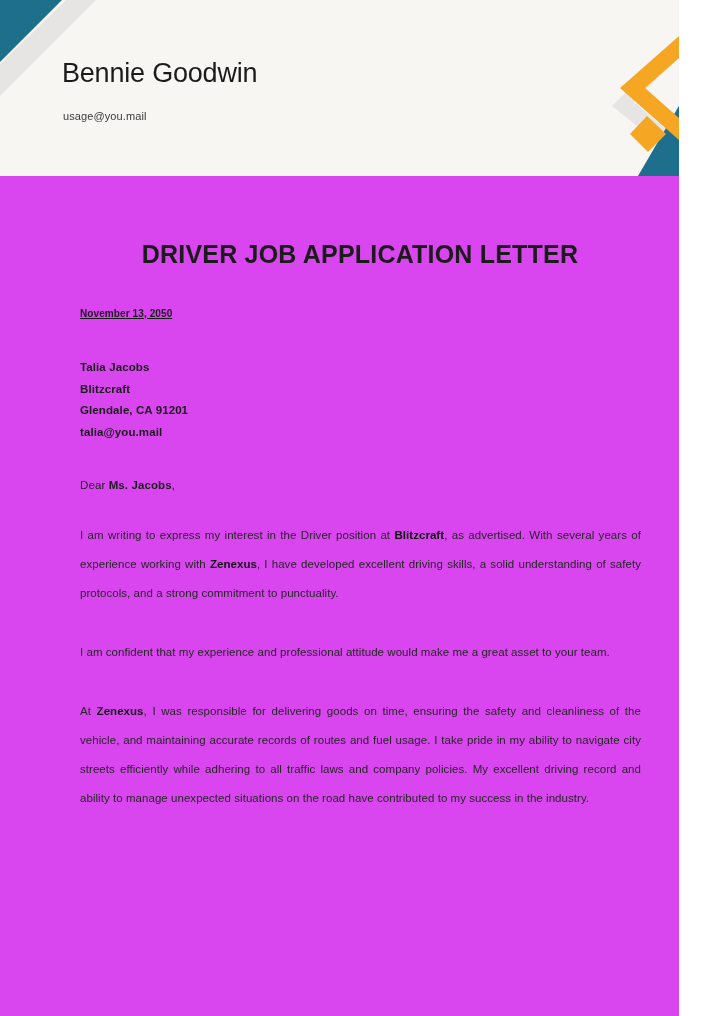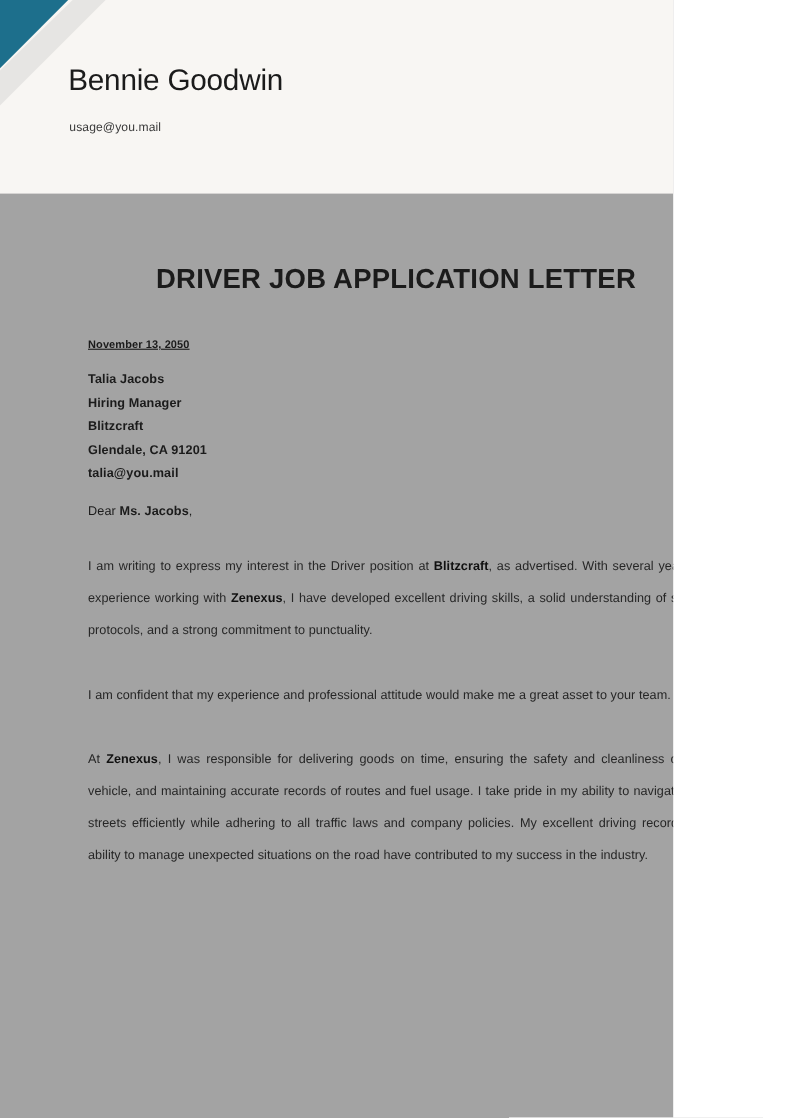--- a/index.html
+++ b/index.html
@@ -6,23 +6,23 @@
 
   html, body {
     width: 720px;
     height: 1016px;
     background: #ffffff;
     font-family: "Liberation Sans", sans-serif;
   }
 
   #page {
     position: relative;
-    width: 612px;
+    width: 679px;
     height: 1016px;
-    background: #a3a3a3;
+    background: #d946ef;
     overflow: hidden;
   }
 
   
   #letterhead {
     position: absolute;
     top: 0; left: 0;
     width: 720px;
     height: 176px;
     background: #f8f6f3;
@@ -81,31 +81,31 @@
 
   #letter-date {
     font-size: 10px;
     font-weight: bold;
     color: #1b1b1b;
     letter-spacing: 0.1px;
     text-decoration: underline;
   }
 
   #recipient-block {
-    margin-top: 16px;
+    margin-top: 38px;
     font-size: 11.5px;
     line-height: 21.5px;
     color: #1b1b1b;
     letter-spacing: 0.1px;
   }
   .recipient-line { font-weight: bold; }
   .recipient-line.plain { font-weight: 700; }
 
   #salutation {
-    margin-top: 16px;
+    margin-top: 36px;
     font-size: 11.5px;
     color: #1b1b1b;
     letter-spacing: 0.1px;
   }
   #salutation b { font-weight: bold; }
 
   .body-para {
     margin-top: 30px;
     font-size: 11.5px;
     line-height: 29px;
@@ -143,21 +143,20 @@
   </div>
 
   <div id="doc-title">DRIVER JOB APPLICATION LETTER</div>
 
   <div id="content">
 
     <div id="letter-date">November 13, 2050</div>
 
     <div id="recipient-block">
         <div class="recipient-line">Talia Jacobs</div>
-        <div class="recipient-line">Hiring Manager</div>
         <div class="recipient-line">Blitzcraft</div>
         <div class="recipient-line">Glendale, CA 91201</div>
         <div class="recipient-line plain">talia@you.mail</div>
       </div>
 
     <div id="salutation"><span>Dear </span><b>Ms. Jacobs</b><span>,</span></div>
 
     <div id="paragraphs">
         <p class="body-para"><span>I am writing to express my interest in the Driver position at </span><b>Blitzcraft</b><span>, as advertised. With several years of experience working with </span><b>Zenexus</b><span>, I have developed excellent driving skills, a solid understanding of safety protocols, and a strong commitment to punctuality.</span></p>
         <p class="body-para"><span>I am confident that my experience and professional attitude would make me a great asset to your team.</span></p>

